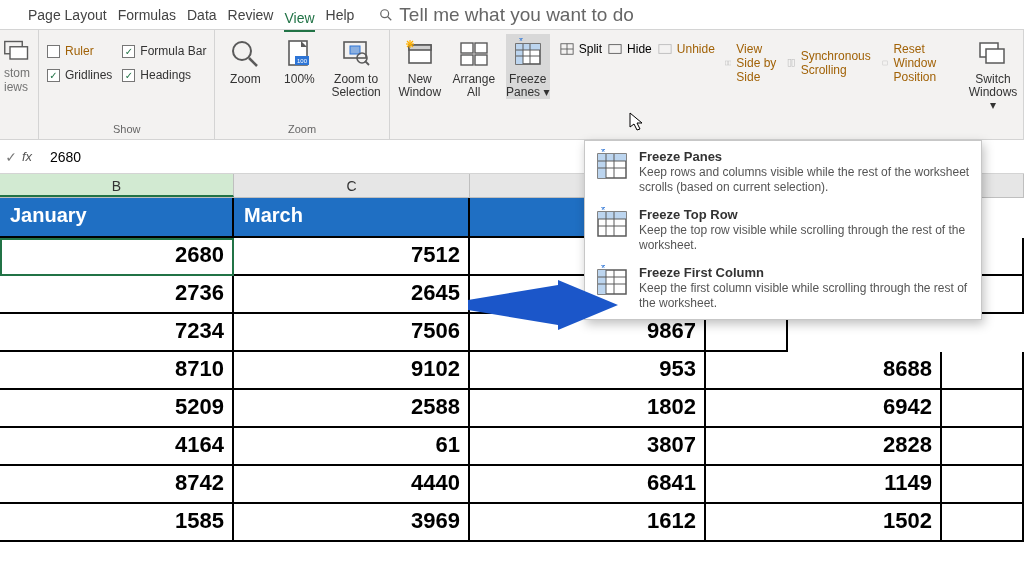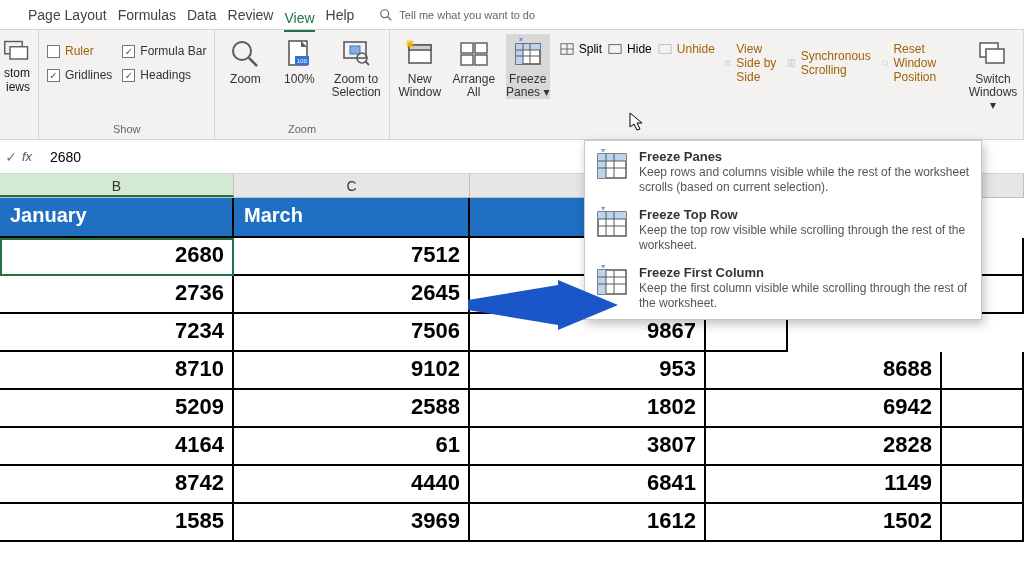--- a/index.html
+++ b/index.html
@@ -2,21 +2,21 @@
 <html><head>
 <meta charset="utf-8">
 <style>
   * { box-sizing: border-box; margin: 0; padding: 0; font-family: "Segoe UI", Arial, sans-serif; }
   body { background: #fff; width: 1024px; height: 576px; overflow: hidden; position: relative; }
 
   
   .tabs { display: flex; align-items: center; height: 30px; border-bottom: 1px solid #d4d4d4; padding-left: 28px; gap: 11px; font-size: 14px; color: #444; }
   .tab { cursor: pointer; }
   .tab.active { color: #217346; border-bottom: 2px solid #217346; padding-bottom: 4px; margin-top: 12px; }
-  .tellme { display: flex; align-items: center; gap: 6px; color: #666; font-size: 11px; margin-left: 14px; }
+  .tellme { display: flex; align-items: center; gap: 6px; color: #666; font-size: 19px; margin-left: 14px; }
   .tellme svg { width: 14px; height: 14px; }
 
   
   .ribbon { display: flex; height: 110px; background: #f3f2f1; border-bottom: 1px solid #d4d4d4; }
   .group { display: flex; flex-direction: column; border-right: 1px solid #d4d4d4; padding: 4px 8px 2px 8px; }
   .group-body { flex: 1; display: flex; align-items: flex-start; gap: 10px; }
   .group-label { text-align: center; font-size: 11px; color: #666; padding: 2px 0 2px 0; }
 
   .vbtn { display: flex; flex-direction: column; align-items: center; justify-content: flex-start; gap: 3px; font-size: 12px; color: #333; min-width: 44px; padding-top: 4px; cursor: pointer; }
   .vbtn .ico { width: 32px; height: 32px; display: flex; align-items: center; justify-content: center; }
@@ -64,21 +64,21 @@
   .mitem .mtxt .t { font-size: 13px; font-weight: bold; color: #333; margin-bottom: 1px; }
   .mitem .mtxt .d { font-size: 12px; color: #555; line-height: 15px; }
 
   
   .arrow { position: absolute; top: 280px; left: 468px; z-index: 60; }
 
   
   .cursor { position: absolute; top: 112px; left: 629px; z-index: 70; font-size: 16px; color: #000; }
 
   
-  .edgebtn { display:flex; flex-direction:column; align-items:center; font-size:12px; color:#0f172a; width:34px; padding-top:4px;text-align:right;}
+  .edgebtn { display:flex; flex-direction:column; align-items:center; font-size:12px; color:#737373; width:34px; padding-top:4px;}
   .edgebtn .ico{width:28px;height:28px;}
 
   
   svg { display:block; }
 </style>
 </head>
 <body>
 
 <div class="tabs">
   <span class="tab">Page Layout</span>

